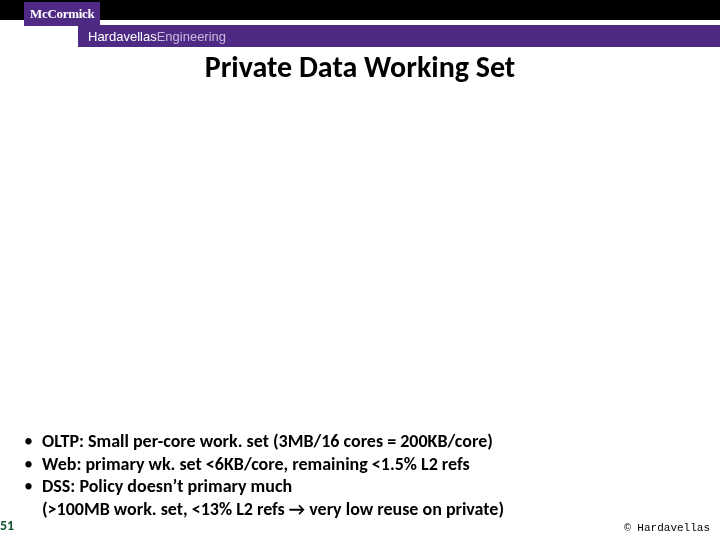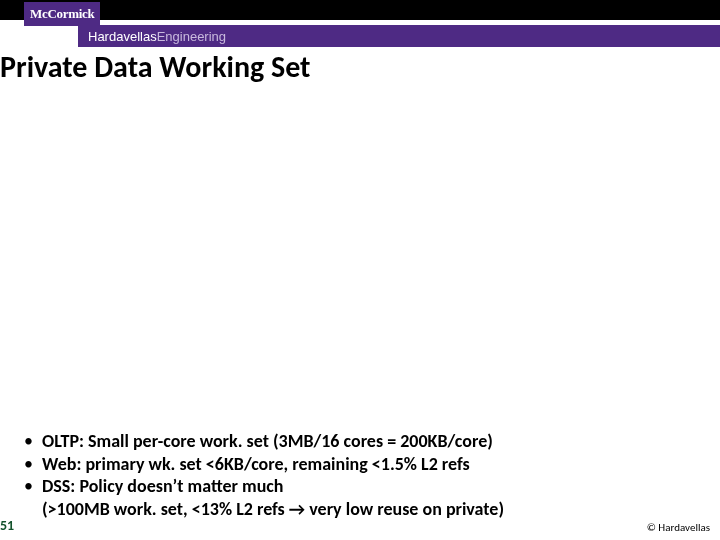--- a/index.html
+++ b/index.html
@@ -46,20 +46,21 @@
     align-items: center;
     padding-left: 10px;
   }
   .purple-bar .nw { color: #ffffff; }
   .purple-bar .eng { color: #c8b9dd; margin-left: 0; }
   .slide-title {
     position: absolute;
     top: 48px;
     left: 0;
     width: 720px;
+    text-align: center;
     font-family: Calibri, Arial, sans-serif;
     font-weight: bold;
     font-size: 30px;
     color: #000000;
   }
   .bullets {
     position: absolute;
     top: 430px;
     left: 20px;
     width: 680px;
@@ -89,20 +90,21 @@
     font-size: 14px;
     font-weight: bold;
     color: #14532d;
   }
   .copyright {
     position: absolute;
     bottom: 6px;
     right: 10px;
     font-size: 11px;
     color: #000000;
+    font-family: Liberation Mono, monospace;
   }
 </style>
 </head>
 <body>
 
 <div class="header-bar"></div>
 
 <div class="logo-block">
   <span>McCormick</span>
 </div>
@@ -118,21 +120,21 @@
   <div class="row">
     <span class="dot">•</span>
     <span class="txt">OLTP: Small per-core work. set (3MB/16 cores = 200KB/core)</span>
   </div>
   <div class="row">
     <span class="dot">•</span>
     <span class="txt">Web: primary wk. set &lt;6KB/core, remaining &lt;1.5% L2 refs</span>
   </div>
   <div class="row">
     <span class="dot">•</span>
-    <span class="txt">DSS: Policy doesn’t matter much</span>
+    <span class="txt">DSS: Policy doesn’t primary much</span>
   </div>
   <div class="row indent">
     <span class="txt">(&gt;100MB work. set, &lt;13% L2 refs → very low reuse on private)</span>
   </div>
 </div>
 
 <div class="pagenum">51</div>
 <div class="copyright">© Hardavellas</div>
 
 </body></html>

